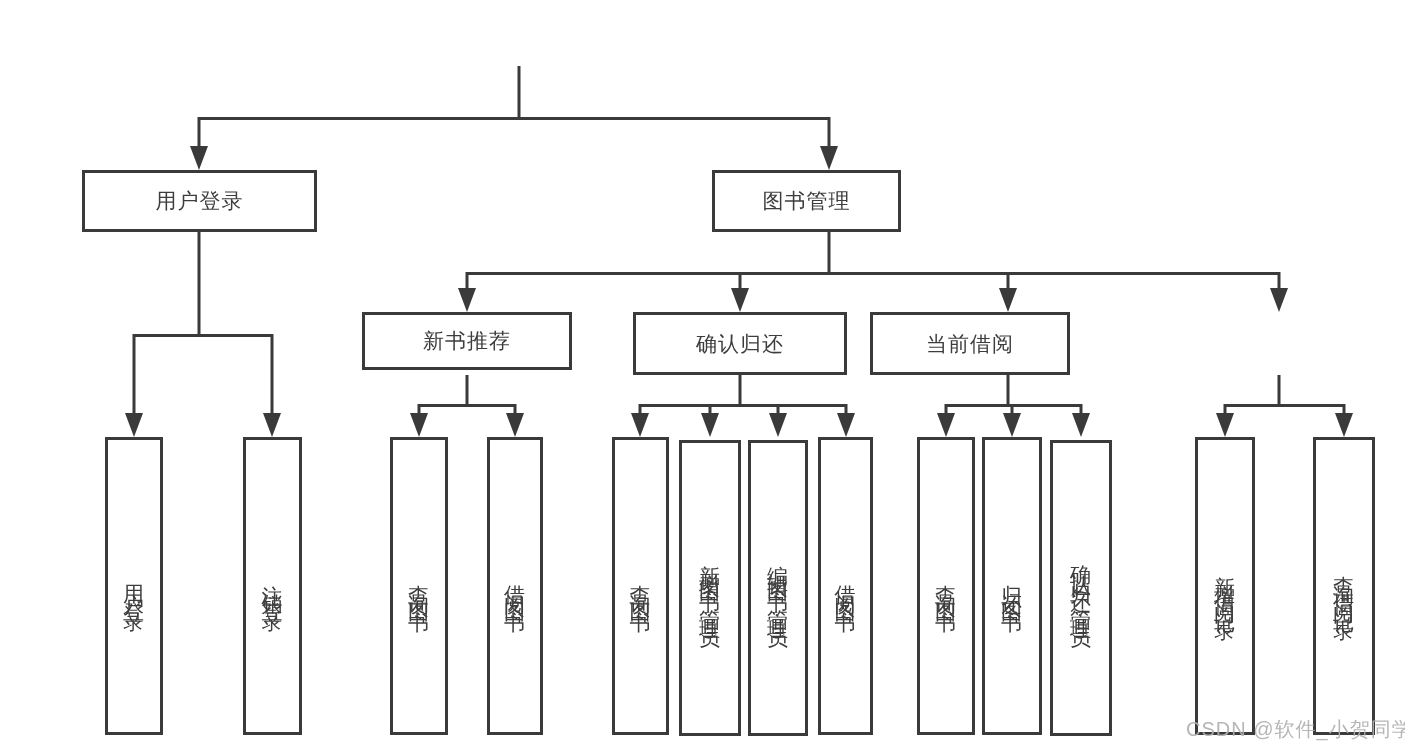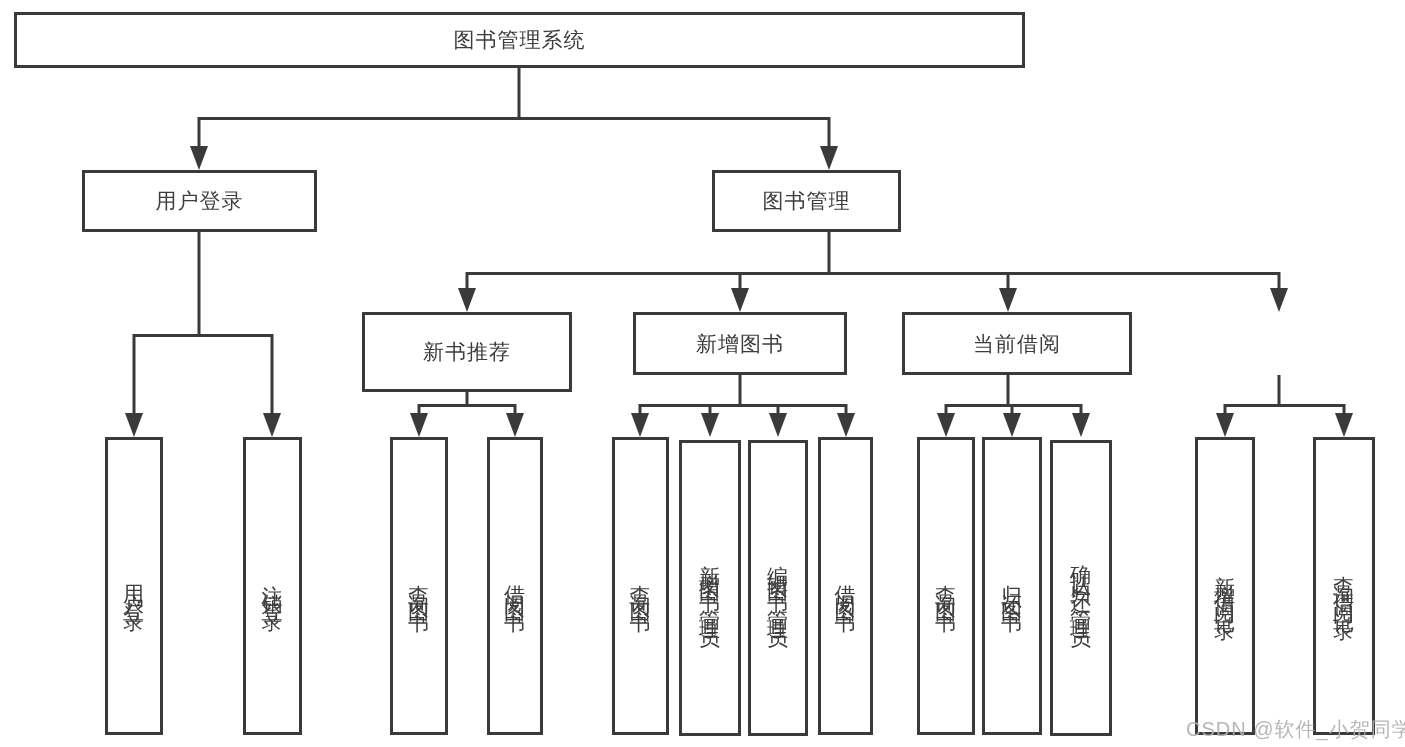--- a/index.html
+++ b/index.html
@@ -82,28 +82,27 @@
              M1225 405V417 M1344 405V417"></path>
     <path fill="#3a3a3a" stroke="none" d="M190 146h18l-9 24z M820 146h18l-9 24z
              M458 288h18l-9 24z M731 288h18l-9 24z M999 288h18l-9 24z M1270 288h18l-9 24z
              M125 413h18l-9 24z M263 413h18l-9 24z
              M410 413h18l-9 24z M506 413h18l-9 24z
              M631 413h18l-9 24z M701 413h18l-9 24z M769 413h18l-9 24z M837 413h18l-9 24z
              M937 413h18l-9 24z M1003 413h18l-9 24z M1072 413h18l-9 24z
              M1216 413h18l-9 24z M1335 413h18l-9 24z"></path>
   </svg>
 
-  <div class="hbox" style="left:14px; top:12px; width:1011px; height:56px;">图书管理系统</div>
 
   <div class="hbox" style="left:82px; top:170px; width:235px; height:62px;">用户登录</div>
   <div class="hbox" style="left:712px; top:170px; width:189px; height:62px;">图书管理</div>
 
-  <div class="hbox" style="left:362px; top:312px; width:210px; height:80px;">新书推荐</div>
-  <div class="hbox" style="left:633px; top:312px; width:214px; height:63px;">新增图书</div>
-  <div class="hbox" style="left:902px; top:312px; width:230px; height:63px;">当前借阅</div>
+  <div class="hbox" style="left:362px; top:312px; width:210px; height:58px;">新书推荐</div>
+  <div class="hbox" style="left:633px; top:312px; width:214px; height:63px;">确认归还</div>
+  <div class="hbox" style="left:870px; top:312px; width:200px; height:63px;">当前借阅</div>
 
   <div class="vbox" style="left:105px; top:437px; width:58px; height:298px;">用户登录</div>
   <div class="vbox" style="left:243px; top:437px; width:59px; height:298px;">注销登录</div>
 
   <div class="vbox" style="left:390px; top:437px; width:58px; height:298px;">查询图书</div>
   <div class="vbox" style="left:487px; top:437px; width:56px; height:298px;">借阅图书</div>
 
   <div class="vbox" style="left:612px; top:437px; width:57px; height:298px;">查询图书</div>
   <div class="vbox" style="left:679px; top:440px; width:62px; height:296px;">新增图书（管理员）</div>
   <div class="vbox" style="left:748px; top:440px; width:60px; height:296px;">编辑图书（管理员）</div>

